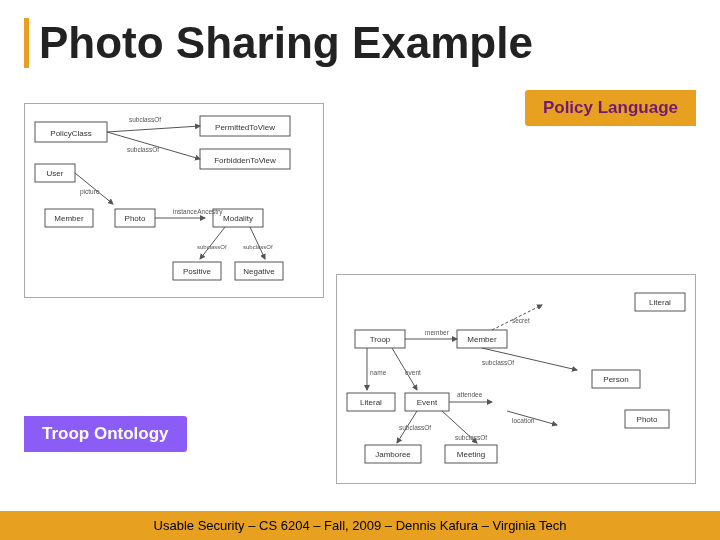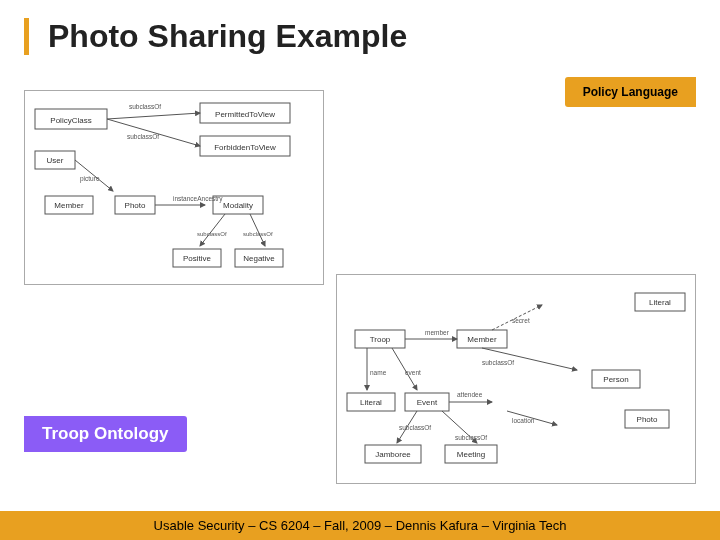--- a/index.html
+++ b/index.html
@@ -14,26 +14,26 @@
 
     .page-container {
       width: 720px;
       height: 540px;
       display: flex;
       flex-direction: column;
       padding: 18px 24px 0 24px;
     }
 
     .title {
-      font-size: 32px;
+      font-size: 44px;
       font-weight: bold;
       color: #222;
       margin-bottom: 14px;
       border-left: 5px solid #e8a020;
-      padding-left: 19px;
+      padding-left: 10px;
     }
 
     .main-content {
       display: flex;
       flex-direction: row;
       flex: 1;
       gap: 10px;
       position: relative;
     }
 
@@ -47,22 +47,22 @@
       overflow: hidden;
       margin-top: 21px;
     }
 
     
     .policy-language-label {
       position: absolute;
       top: 8px;
       right: 0px;
       background: #e8a020;
-      color: #000000;
-      font-size: 12px;
+      color: #701a75;
+      font-size: 17px;
       font-weight: bold;
       padding: 8px 18px;
       border-radius: 3px 0 0 3px;
       white-space: nowrap;
       z-index: 10;
     }
 
     
     .troop-ontology-label {
       position: absolute;

